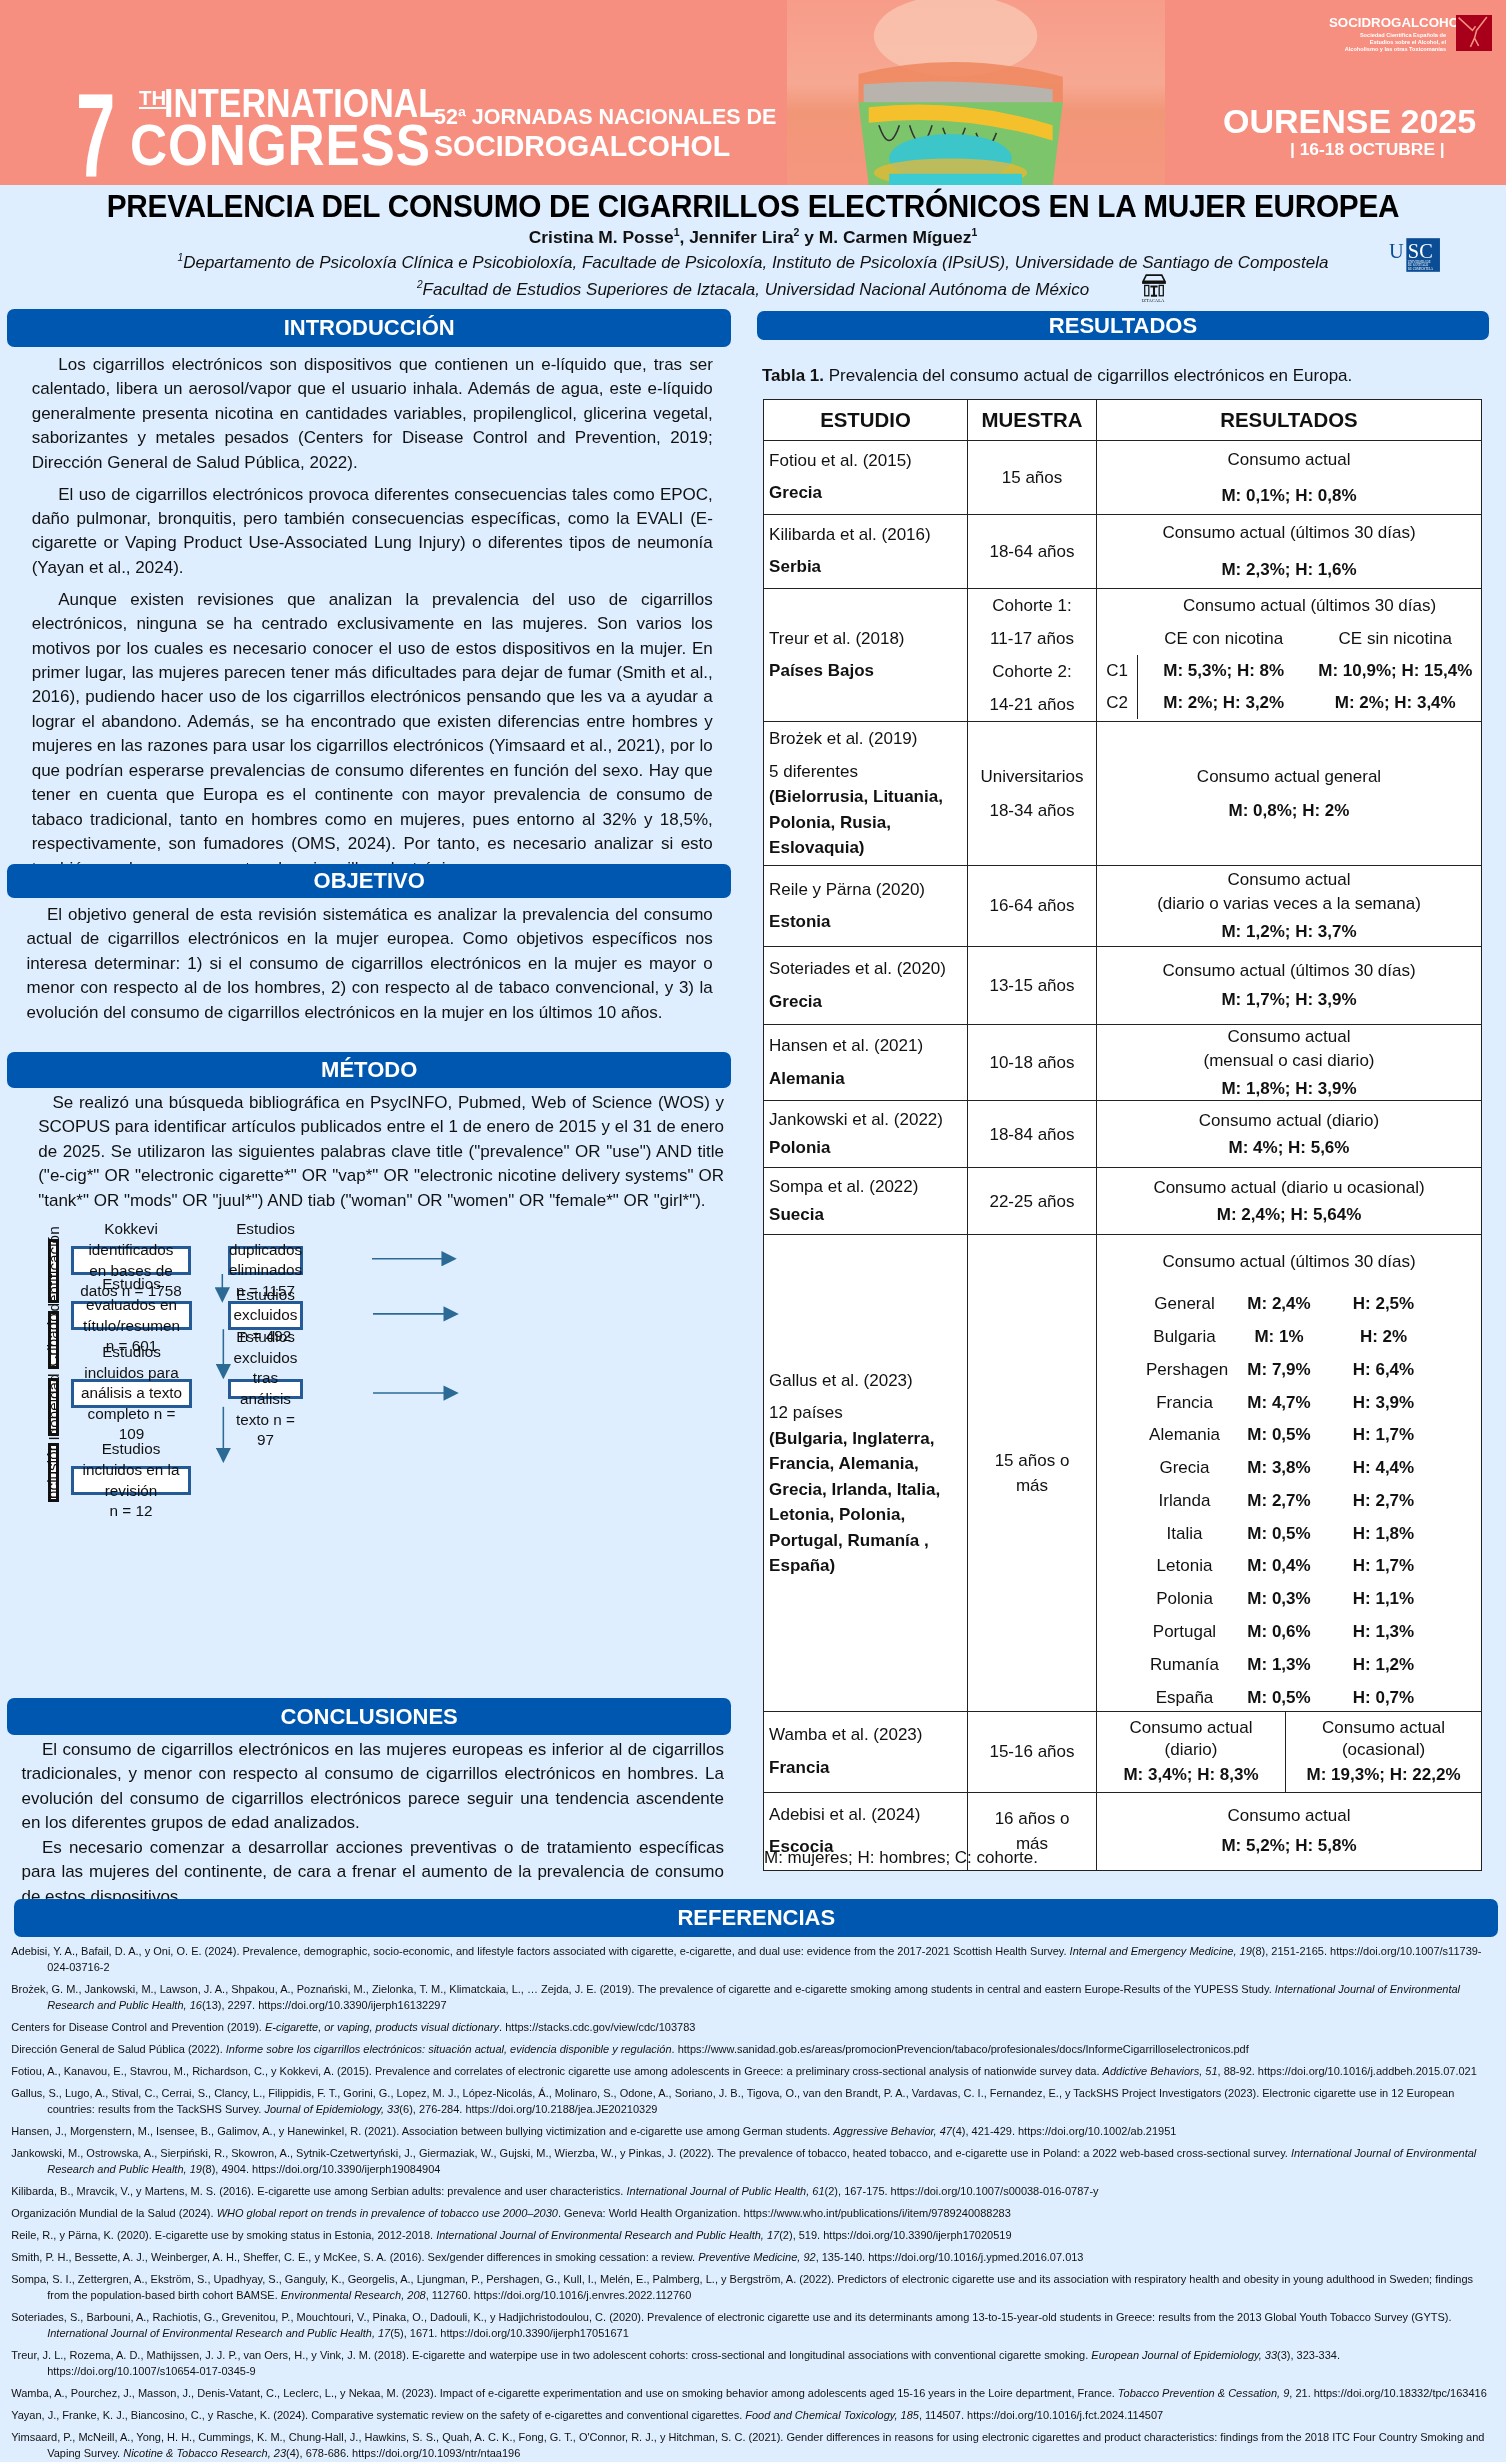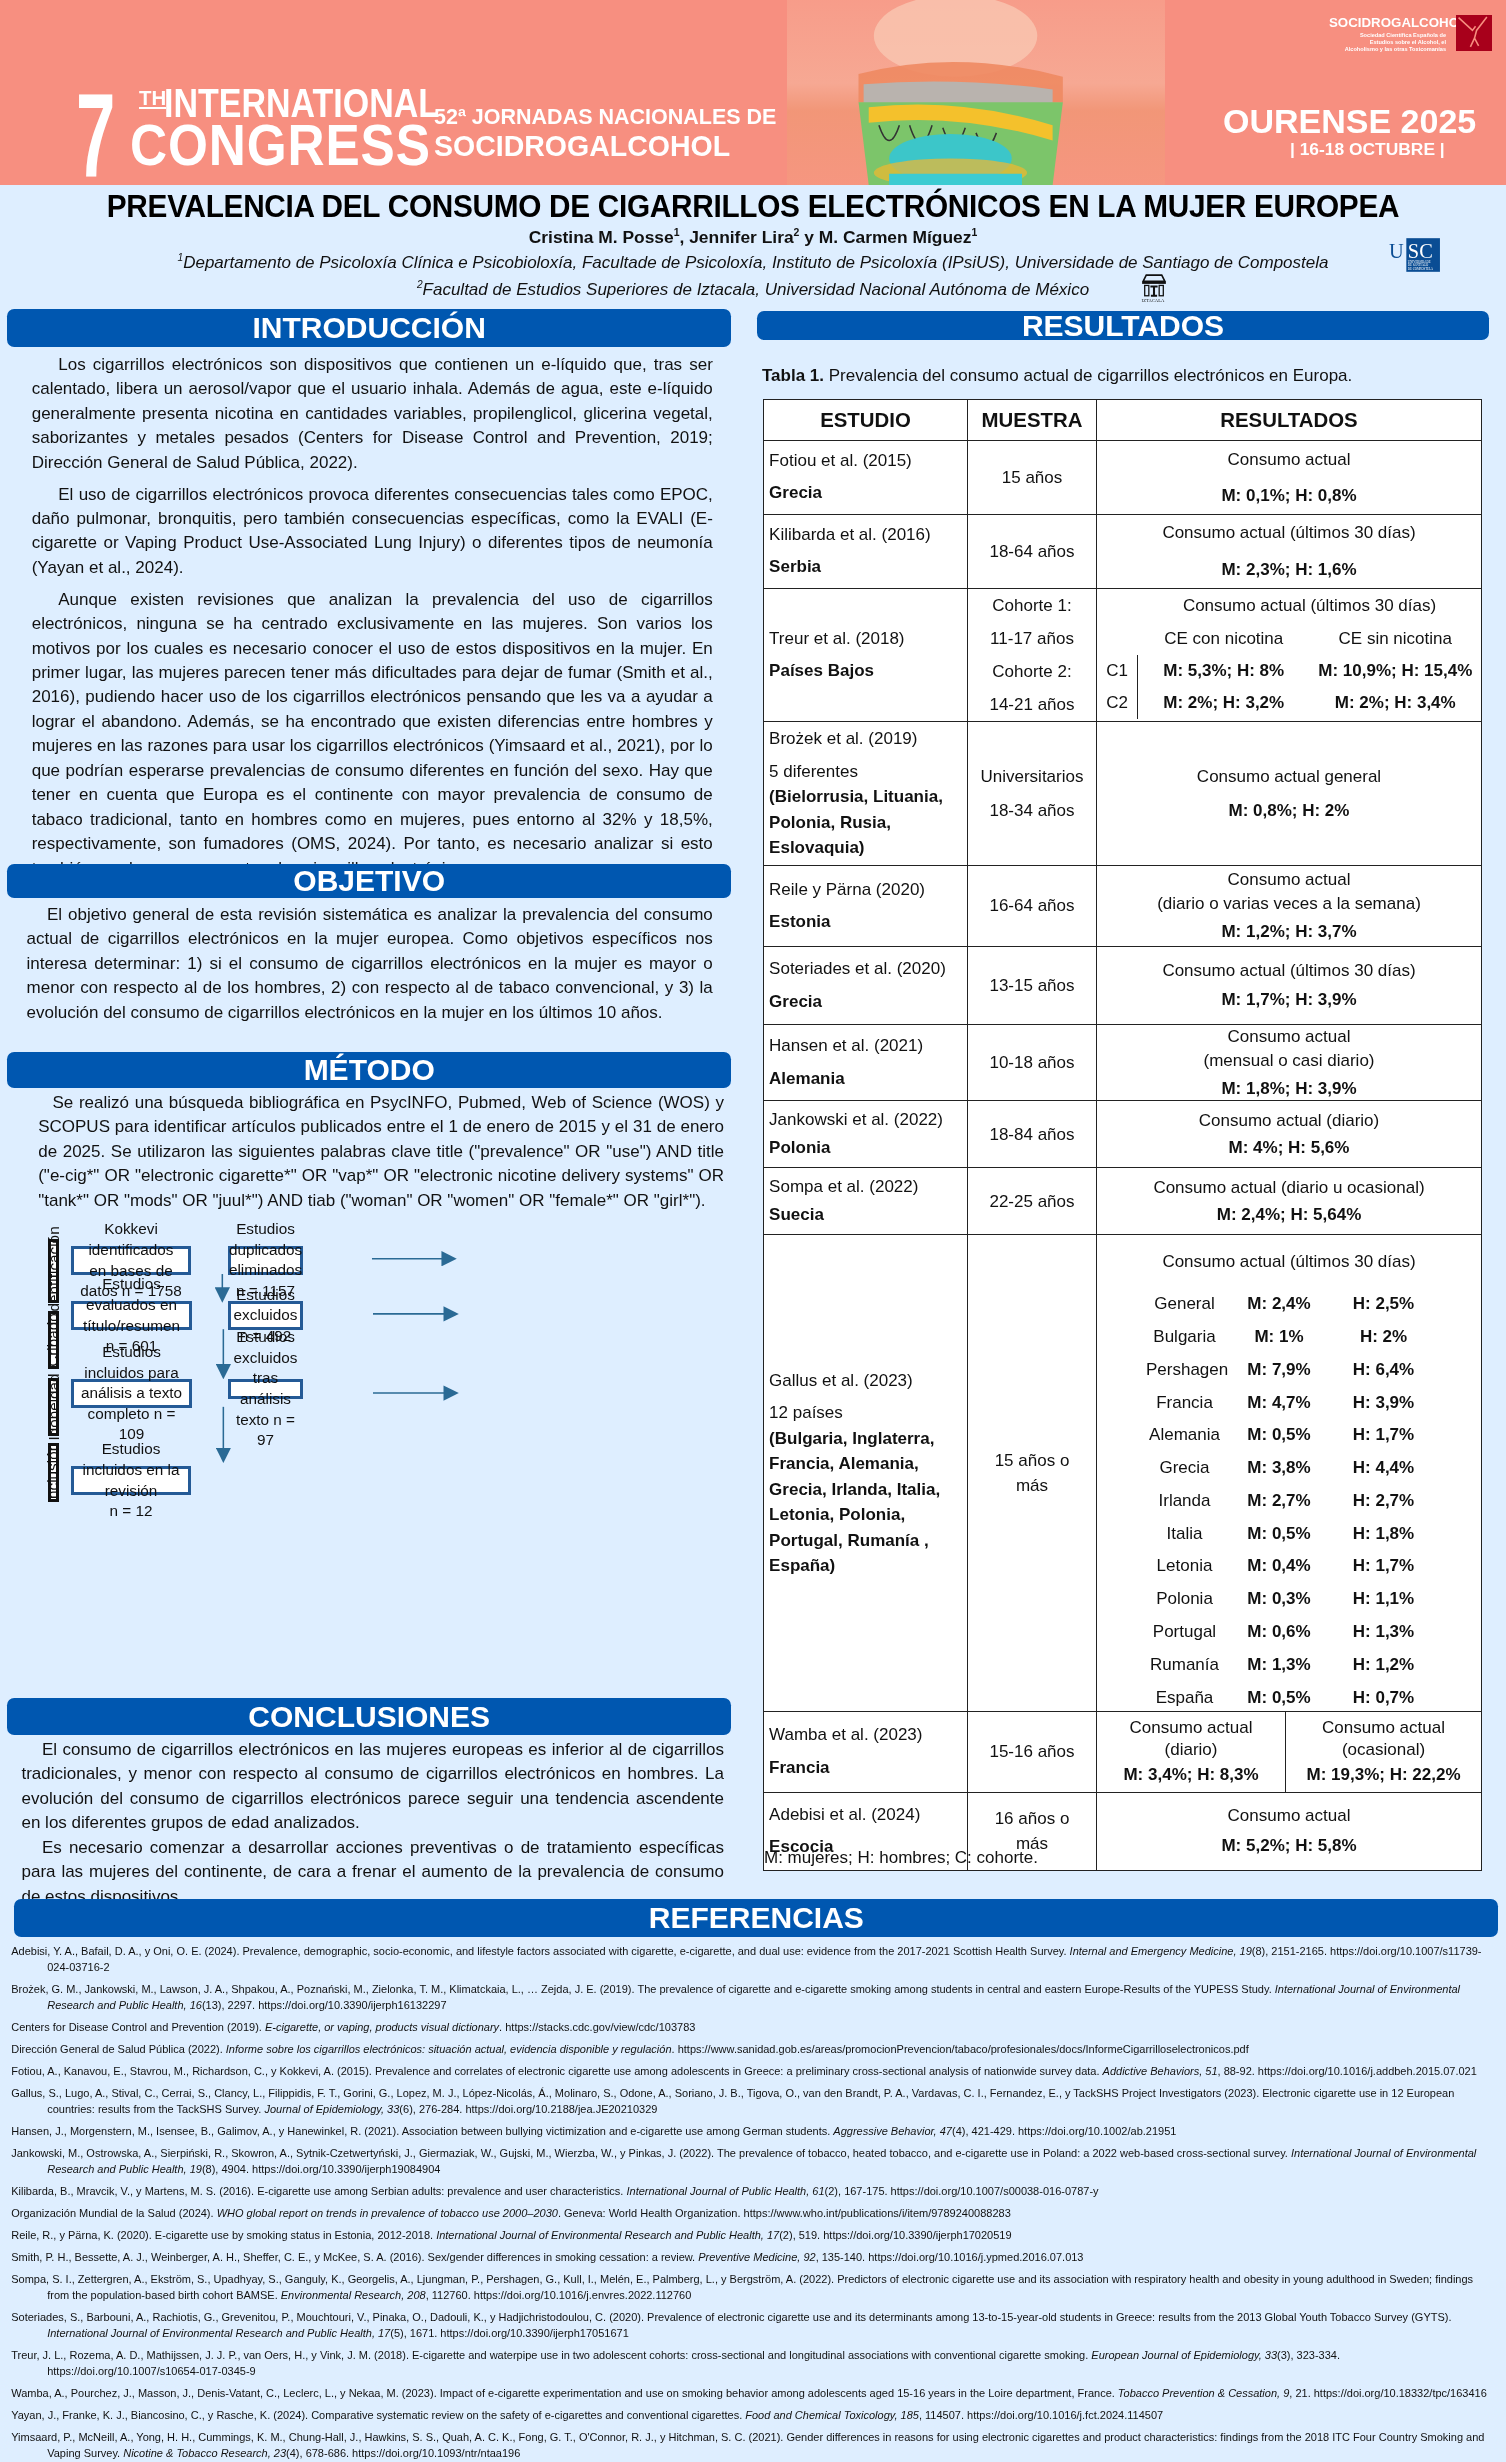--- a/index.html
+++ b/index.html
@@ -25,21 +25,21 @@
   .main-title { left: 0; top: 189px; width: 1506px; text-align: center; font-size: 31px; font-weight: bold; color: #000; transform: scaleX(0.96); letter-spacing: -0.3px; }
   .authors { left: 0; top: 227px; width: 1506px; text-align: center; font-size: 17.4px; font-weight: bold; }
   .affil { left: 0; width: 1506px; text-align: center; font-size: 17px; font-style: italic; }
   .affil1 { top: 252px; }
   .affil2 { top: 279px; }
   sup { font-size: 0.6em; }
   .usc { left: 1389px; top: 238px; width: 54px; height: 34px; }
   .izt { left: 1140px; top: 272px; width: 28px; height: 31px; }
 
   
-  .sec-head { background: #0057b0; color: #fff; font-weight: bold; text-align: center; border-radius: 7.2px; font-size: 30px; display: flex; align-items: center; justify-content: center; }
+  .sec-head { background: #0057b0; color: #fff; font-weight: bold; text-align: center; border-radius: 7.2px; font-size: 22px; display: flex; align-items: center; justify-content: center; }
   .para { font-size: 17px; line-height: 1.44; text-align: justify; text-indent: 26.6px; }
   .col-left { left: 7.2px; width: 724px; }
 
   
   .flow-box { position: absolute; border: 3.1px solid #245a96; background: #fff; display: flex; align-items: center; justify-content: center; text-align: center; font-size: 15.3px; line-height: 1.35; padding: 2px 5.1px; }
   .stage { position: absolute; border: 3.6px solid #111; background: #fff; display: flex; align-items: center; justify-content: center; }
   .stage span { transform: rotate(-90deg); font-size: 15.3px; white-space: nowrap; }
   .flow-svg { position: absolute; left: 0; top: 0; overflow: visible; }
 
   

